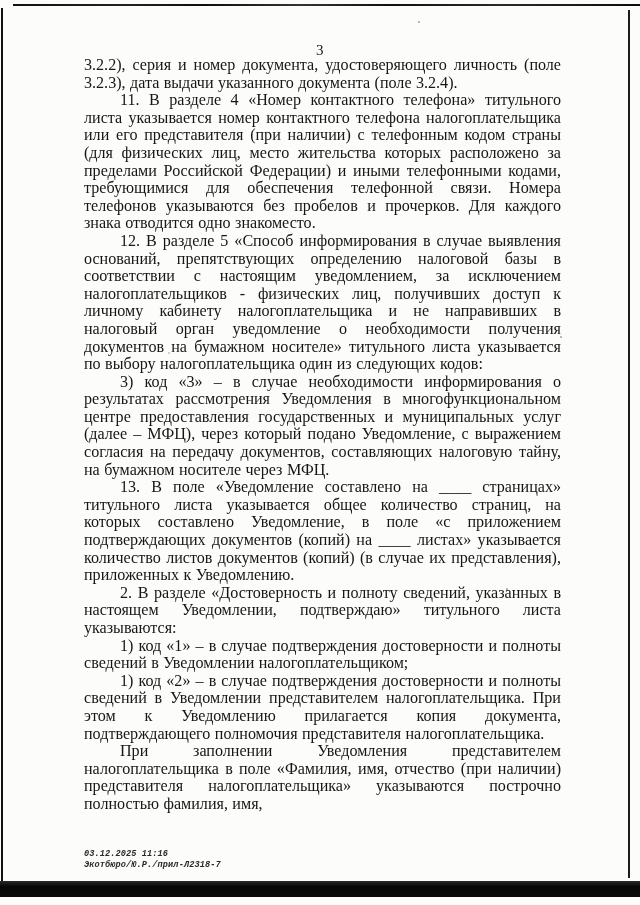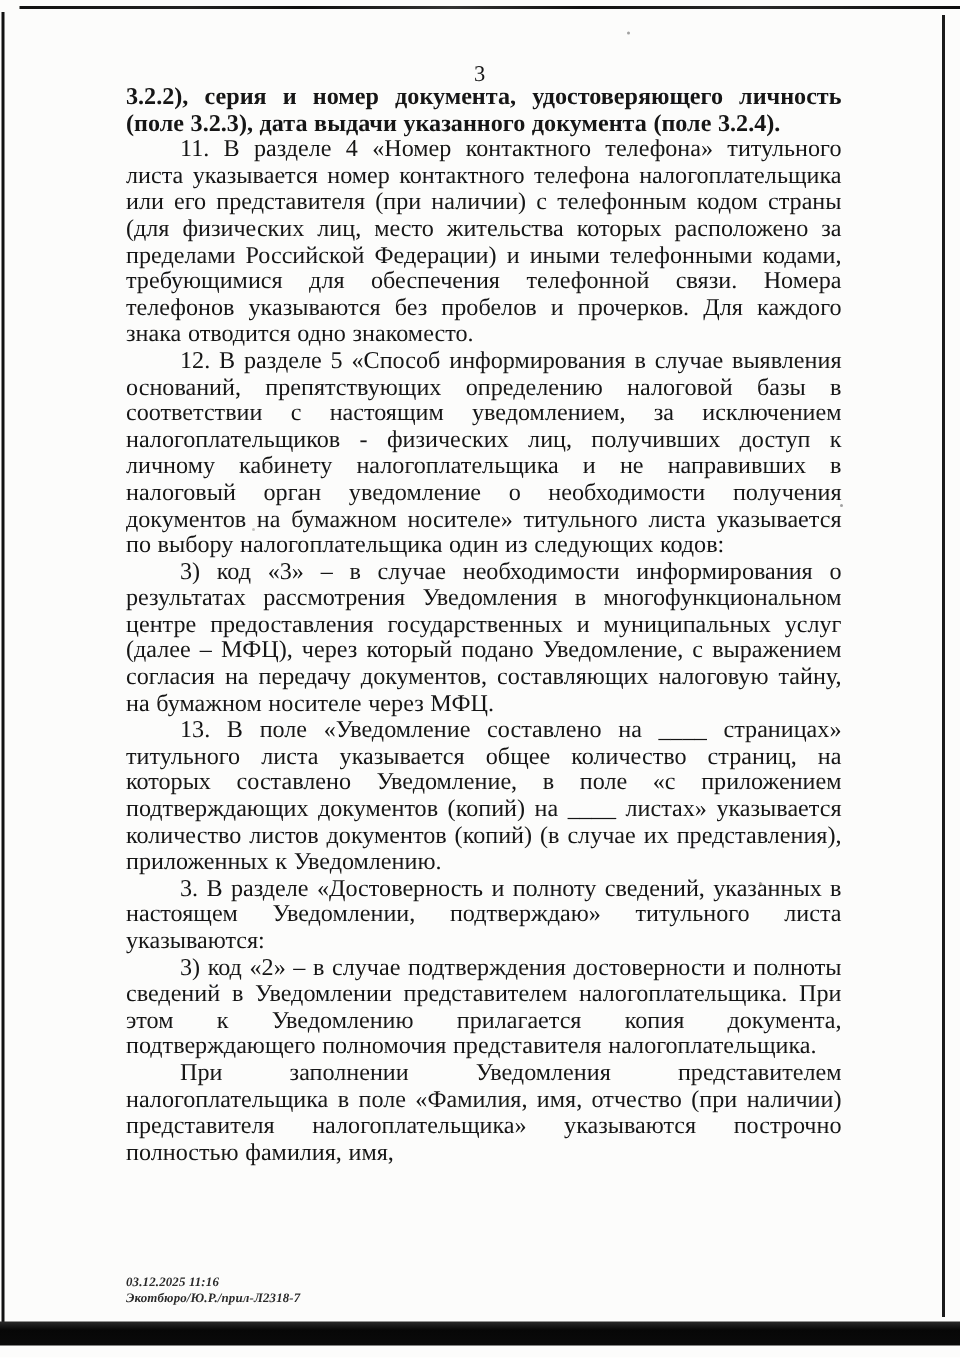--- a/index.html
+++ b/index.html
@@ -17,25 +17,25 @@
   .edge.bottom{left:0;top:881px;width:640px;height:16px;
     background:linear-gradient(180deg,#2a2a2a 0%,#070707 35%,#0a0a0a 100%);}
   
   .pagenum{position:absolute;left:0;top:42px;width:640px;text-align:center;
     font-size:15px;letter-spacing:.5px;}
   
   .body{position:absolute;left:84px;top:56px;width:477px;
     font-size:16.1px;line-height:17.6px;text-align:justify;
     text-rendering:optimizeLegibility;}
   .body p{margin:0;padding:0;text-indent:36px;word-spacing:.4px;}
-  .body p.noindent{text-indent:0;font-weight:bold;}
+  .body p.noindent{text-indent:0;}
   
   .footer{position:absolute;left:84px;top:849px;font-size:8.6px;line-height:10.5px;
     font-style:italic;font-weight:bold;color:#2a2a2a;filter:blur(.25px);
-    letter-spacing:.1px;}
+    letter-spacing:.1px;font-family:Liberation Mono, monospace;}
   
   .speck{position:absolute;border-radius:50%;background:#555;opacity:.55;}
   .s1{left:418px;top:21px;width:2px;height:2px;}
   .s2{left:560px;top:336px;width:2px;height:2px;}
   .s3{left:506px;top:588px;width:2px;height:2px;}
   .s4{left:168px;top:352px;width:2px;height:2px;opacity:.35;}
 </style>
 </head>
 <body>
 
@@ -47,22 +47,23 @@
   <div class="edge bottom"></div>
 
   <div class="pagenum">3</div>
 
   <div class="body">
     <p class="noindent">3.2.2), серия и номер документа, удостоверяющего личность (поле 3.2.3), дата выдачи указанного документа (поле 3.2.4).</p>
     <p>11. В разделе 4 «Номер контактного телефона» титульного листа указывается номер контактного телефона налогоплательщика или его представителя (при наличии) с телефонным кодом страны (для физических лиц, место жительства которых расположено за пределами Российской Федерации) и иными телефонными кодами, требующимися для обеспечения телефонной связи. Номера телефонов указываются без пробелов и прочерков. Для каждого знака отводится одно знакоместо.</p>
     <p>12. В разделе 5 «Способ информирования в случае выявления оснований, препятствующих определению налоговой базы в соответствии с настоящим уведомлением, за исключением налогоплательщиков - физических лиц, получивших доступ к личному кабинету налогоплательщика и не направивших в налоговый орган уведомление о необходимости получения документов на бумажном носителе» титульного листа указывается по выбору налогоплательщика один из следующих кодов:</p>
     <p>3) код «3» – в случае необходимости информирования о результатах рассмотрения Уведомления в многофункциональном центре предоставления государственных и муниципальных услуг (далее – МФЦ), через который подано Уведомление, с выражением согласия на передачу документов, составляющих налоговую тайну, на бумажном носителе через МФЦ.</p>
     <p>13. В поле «Уведомление составлено на ____ страницах» титульного листа указывается общее количество страниц, на которых составлено Уведомление, в поле «с приложением подтверждающих документов (копий) на ____ листах» указывается количество листов документов (копий) (в случае их представления), приложенных к Уведомлению.</p>
-    <p>3. В разделе «Достоверность и полноту сведений, указанных в настоящем Уведомлении, подтверждаю» титульного листа указываются:</p>
-    <p>3) код «2» – в случае подтверждения достоверности и полноты сведений в Уведомлении представителем налогоплательщика. При этом к Уведомлению прилагается копия документа, подтверждающего полномочия представителя налогоплательщика.</p>
+    <p>2. В разделе «Достоверность и полноту сведений, указанных в настоящем Уведомлении, подтверждаю» титульного листа указываются:</p>
+    <p>1) код «1» – в случае подтверждения достоверности и полноты сведений в Уведомлении налогоплательщиком;</p>
+    <p>1) код «2» – в случае подтверждения достоверности и полноты сведений в Уведомлении представителем налогоплательщика. При этом к Уведомлению прилагается копия документа, подтверждающего полномочия представителя налогоплательщика.</p>
     <p>При заполнении Уведомления представителем налогоплательщика в поле «Фамилия, имя, отчество (при наличии) представителя налогоплательщика» указываются построчно полностью фамилия, имя,</p>
   </div>
 
   <div class="footer">
     <div>03.12.2025 11:16</div>
     <div>Экотбюро/Ю.Р./прил-Л2318-7</div>
   </div>
 
   <div class="speck s1"></div>
   <div class="speck s2"></div>

